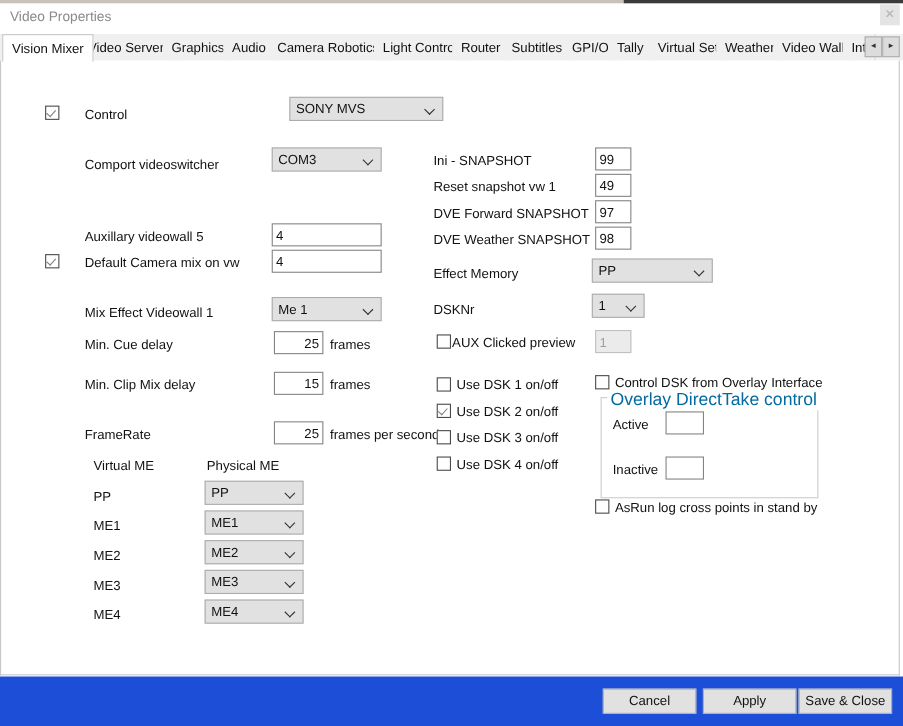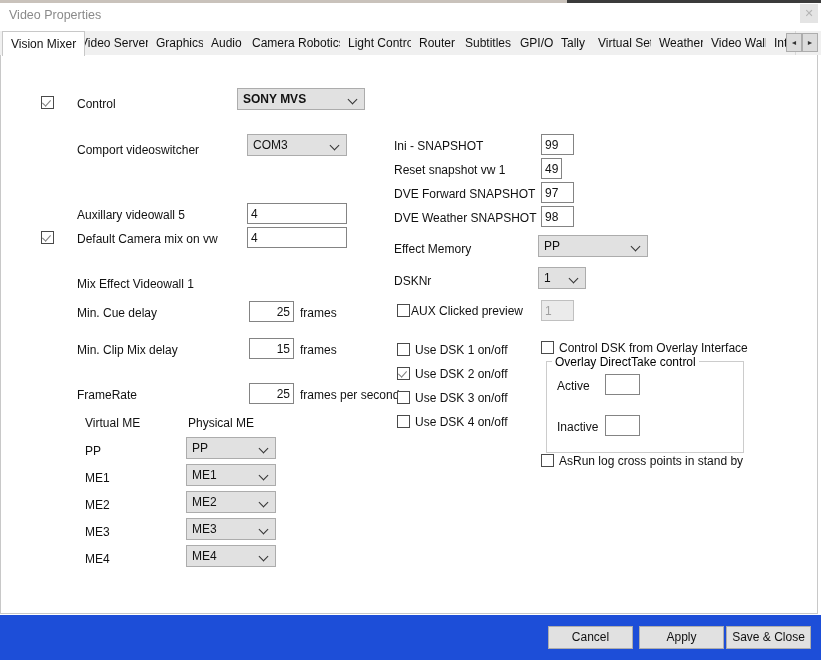--- a/index.html
+++ b/index.html
@@ -194,22 +194,22 @@
     transform: rotate(45deg);
   }
   .groupbox {
     position: absolute;
     border: 1px solid #cccccc;
     box-sizing: border-box;
   }
   .group-title {
     position: absolute;
     background: #ffffff;
-    font-size: 12px;
-    color: #000000;
+    font-size: 16px;
+    color: #0369a1;
     padding: 0 3px;
     white-space: nowrap;
   }
   .btn {
     position: absolute;
     height: 23px;
     background: #e1e1e1;
     border: 1px solid #adadad;
     box-sizing: border-box;
     font-family: "Liberation Sans", sans-serif;
@@ -279,39 +279,43 @@
     <div id="tab-scroll">
       <div class="scroll-btn">◄</div>
       <div class="scroll-btn">►</div>
     </div>
   </div>
 
   <div id="panel">
 
     <div class="chk checked" style="left:40px; top:41px;"></div>
     <div class="lbl" style="left:76px; top:42px;">Control</div>
-    <div class="sel" style="left:236px; top:33px; width:128px;font-weight:bold;">
+    <div class="sel" style="left:262px; top:33px; width:140px;">
       <span>SONY MVS</span>
       <span class="caret"></span>
     </div>
 
     <div class="lbl" style="left:76px; top:88px;">Comport videoswitcher</div>
     <div class="sel" style="left:246px; top:79px; width:100px;">
       <span>COM3</span>
       <span class="caret"></span>
     </div>
 
     <div class="lbl" style="left:76px; top:153px;">Auxillary videowall 5</div>
     <input class="txt" style="left: 246px; top: 148px; width: 100px;" value="4">
 
     <div class="chk checked" style="left:40px; top:176px;"></div>
     <div class="lbl" style="left:76px; top:177px;">Default Camera mix on vw</div>
     <input class="txt" style="left: 246px; top: 172px; width: 100px;" value="4">
 
     <div class="lbl" style="left:76px; top:222px;">Mix Effect Videowall 1</div>
+    <div class="sel" style="left:246px; top:215px; width:100px;">
+      <span>Me 1</span>
+      <span class="caret"></span>
+    </div>
 
     <div class="lbl" style="left:76px; top:251px;">Min. Cue delay</div>
     <input class="txt right" style="left: 248px; top: 246px; width: 45px;" value="25">
     <div class="lbl" style="left:299px; top:251px;">frames</div>
 
     <div class="lbl" style="left:76px; top:288px;">Min. Clip Mix delay</div>
     <input class="txt right" style="left: 248px; top: 283px; width: 45px;" value="15">
     <div class="lbl" style="left:299px; top:288px;">frames</div>
 
     <div class="lbl" style="left:76px; top:333px;">FrameRate</div>
@@ -348,21 +352,21 @@
     <div class="lbl" style="left:84px; top:497px;">ME4</div>
     <div class="sel" style="left:185px; top:490px; width:90px;">
       <span>ME4</span>
       <span class="caret"></span>
     </div>
 
     <div class="lbl" style="left:393px; top:84px;">Ini - SNAPSHOT</div>
     <input class="txt" style="left: 540px; top: 79px; width: 33px;" value="99">
 
     <div class="lbl" style="left:393px; top:108px;">Reset snapshot vw 1</div>
-    <input class="txt" style="left: 540px; top: 103px; width: 21px;" value="49">
+    <input class="txt" style="left: 540px; top: 103px; width: 33px;" value="49">
 
     <div class="lbl" style="left:393px; top:132px;">DVE Forward SNAPSHOT</div>
     <input class="txt" style="left: 540px; top: 127px; width: 33px;" value="97">
 
     <div class="lbl" style="left:393px; top:156px;">DVE Weather SNAPSHOT</div>
     <input class="txt" style="left: 540px; top: 151px; width: 33px;" value="98">
 
     <div class="lbl" style="left:393px; top:187px;">Effect Memory</div>
     <div class="sel" style="left:537px; top:180px; width:110px;">
       <span>PP</span>

